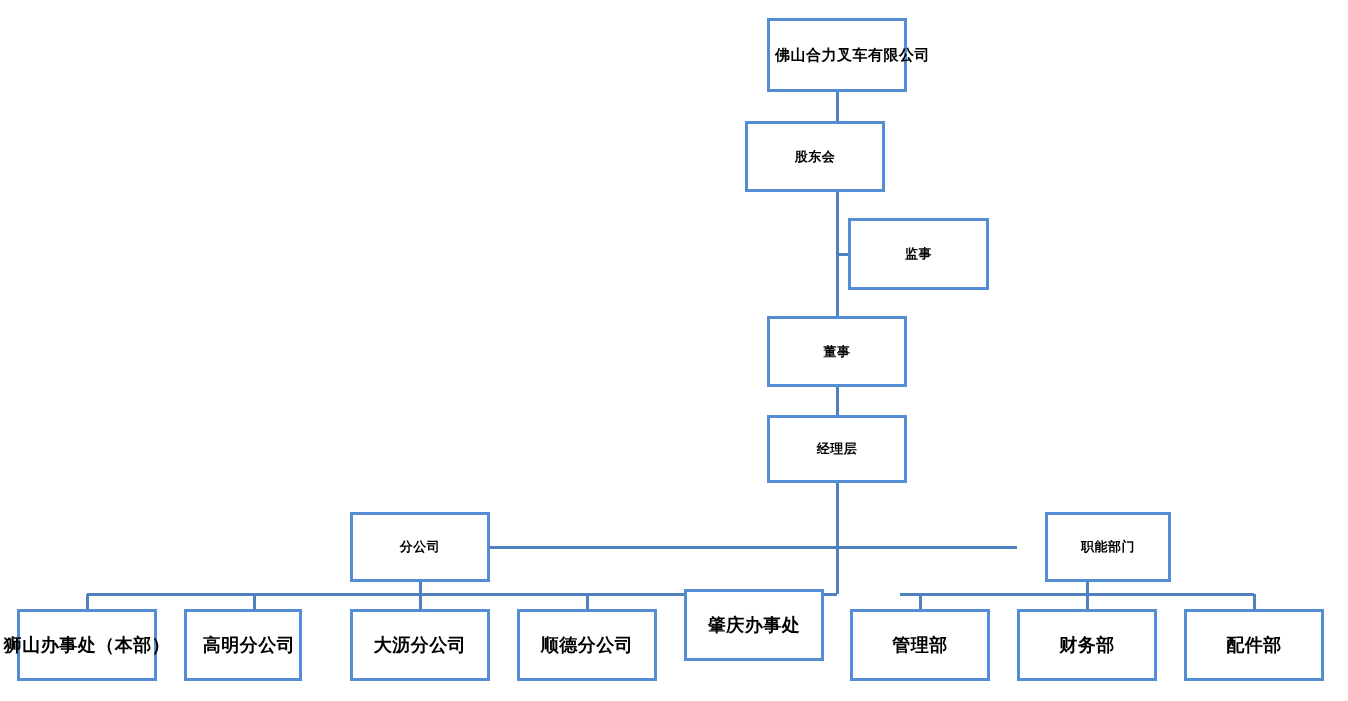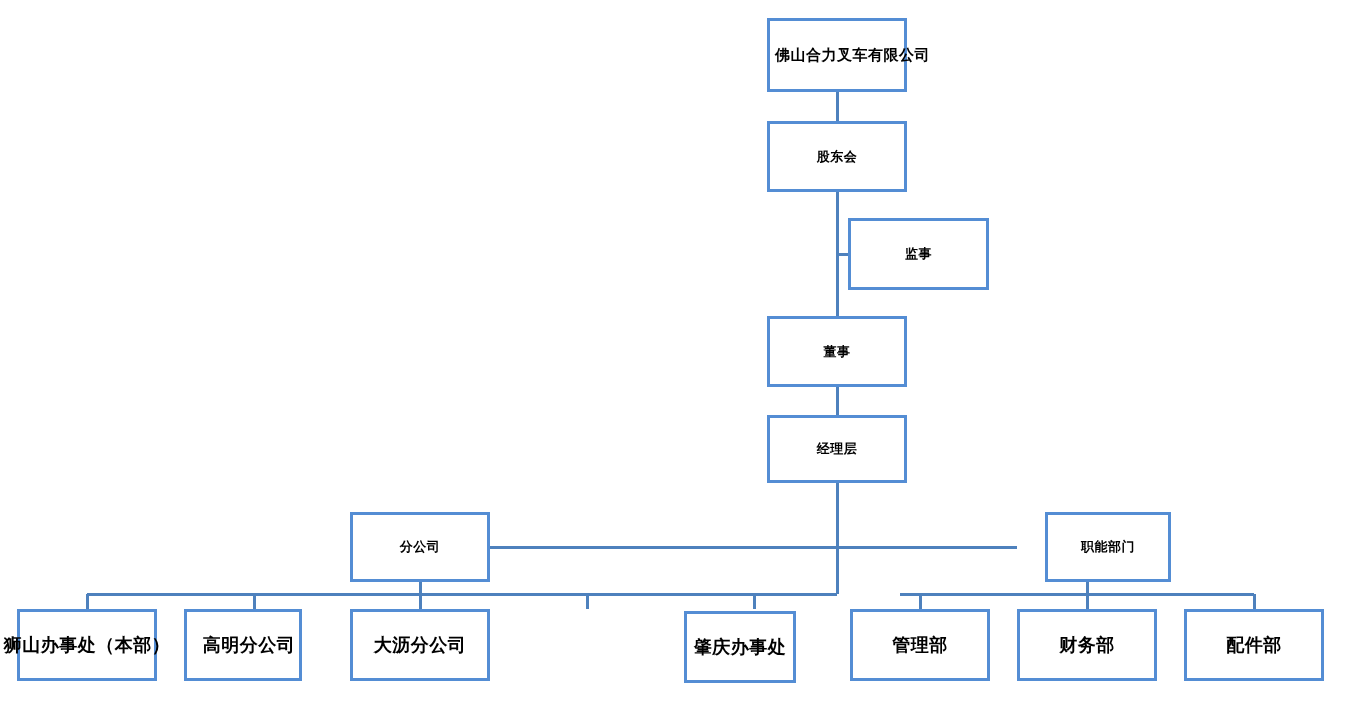--- a/index.html
+++ b/index.html
@@ -85,21 +85,21 @@
       <line x1="920" y1="594" x2="920" y2="609"></line>
       <line x1="1087" y1="582" x2="1087" y2="609"></line>
       <line x1="1254" y1="594" x2="1254" y2="609"></line>
     </g>
   </svg>
 
   <div class="node root" style="left:767px; top:18px; width:140px; height:74px;">
     <span class="node-label">佛山合力叉车有限公司</span>
   </div>
 
-  <div class="node" style="left:767px; top:121px; width:140px; height:71px;">
+  <div class="node" style="left:745px; top:121px; width:140px; height:71px;">
     <span class="node-label">股东会</span>
   </div>
 
   <div class="node" style="left:848px; top:218px; width:141px; height:72px;">
     <span class="node-label">监事</span>
   </div>
 
   <div class="node" style="left:767px; top:316px; width:140px; height:71px;">
     <span class="node-label">董事</span>
   </div>
@@ -118,21 +118,24 @@
 
   <div class="node leaf" style="left:17px; top:609px; width:140px; height:72px;">
     <span class="node-label">狮山办事处（本部）</span>
   </div>
   <div class="node leaf" style="left:184px; top:609px; width:118px; height:72px;padding-left:12px;">
     <span class="node-label">高明分公司</span>
   </div>
   <div class="node leaf" style="left:350px; top:609px; width:140px; height:72px;">
     <span class="node-label">大沥分公司</span>
   </div>
-  <div class="node leaf" style="left:684px; top:611px; width:112px; height:72px;">
+  <div class="node leaf" style="left:517px; top:609px; width:140px; height:72px;">
+    <span class="node-label">顺德分公司</span>
+  </div>
+  <div class="node leaf" style="left:684px; top:589px; width:140px; height:72px;">
     <span class="node-label">肇庆办事处</span>
   </div>
 
   <div class="node leaf" style="left:850px; top:609px; width:140px; height:72px;">
     <span class="node-label">管理部</span>
   </div>
   <div class="node leaf" style="left:1184px; top:609px; width:140px; height:72px;">
     <span class="node-label">配件部</span>
   </div>
   <div class="node leaf" style="left:1017px; top:609px; width:140px; height:72px;">

